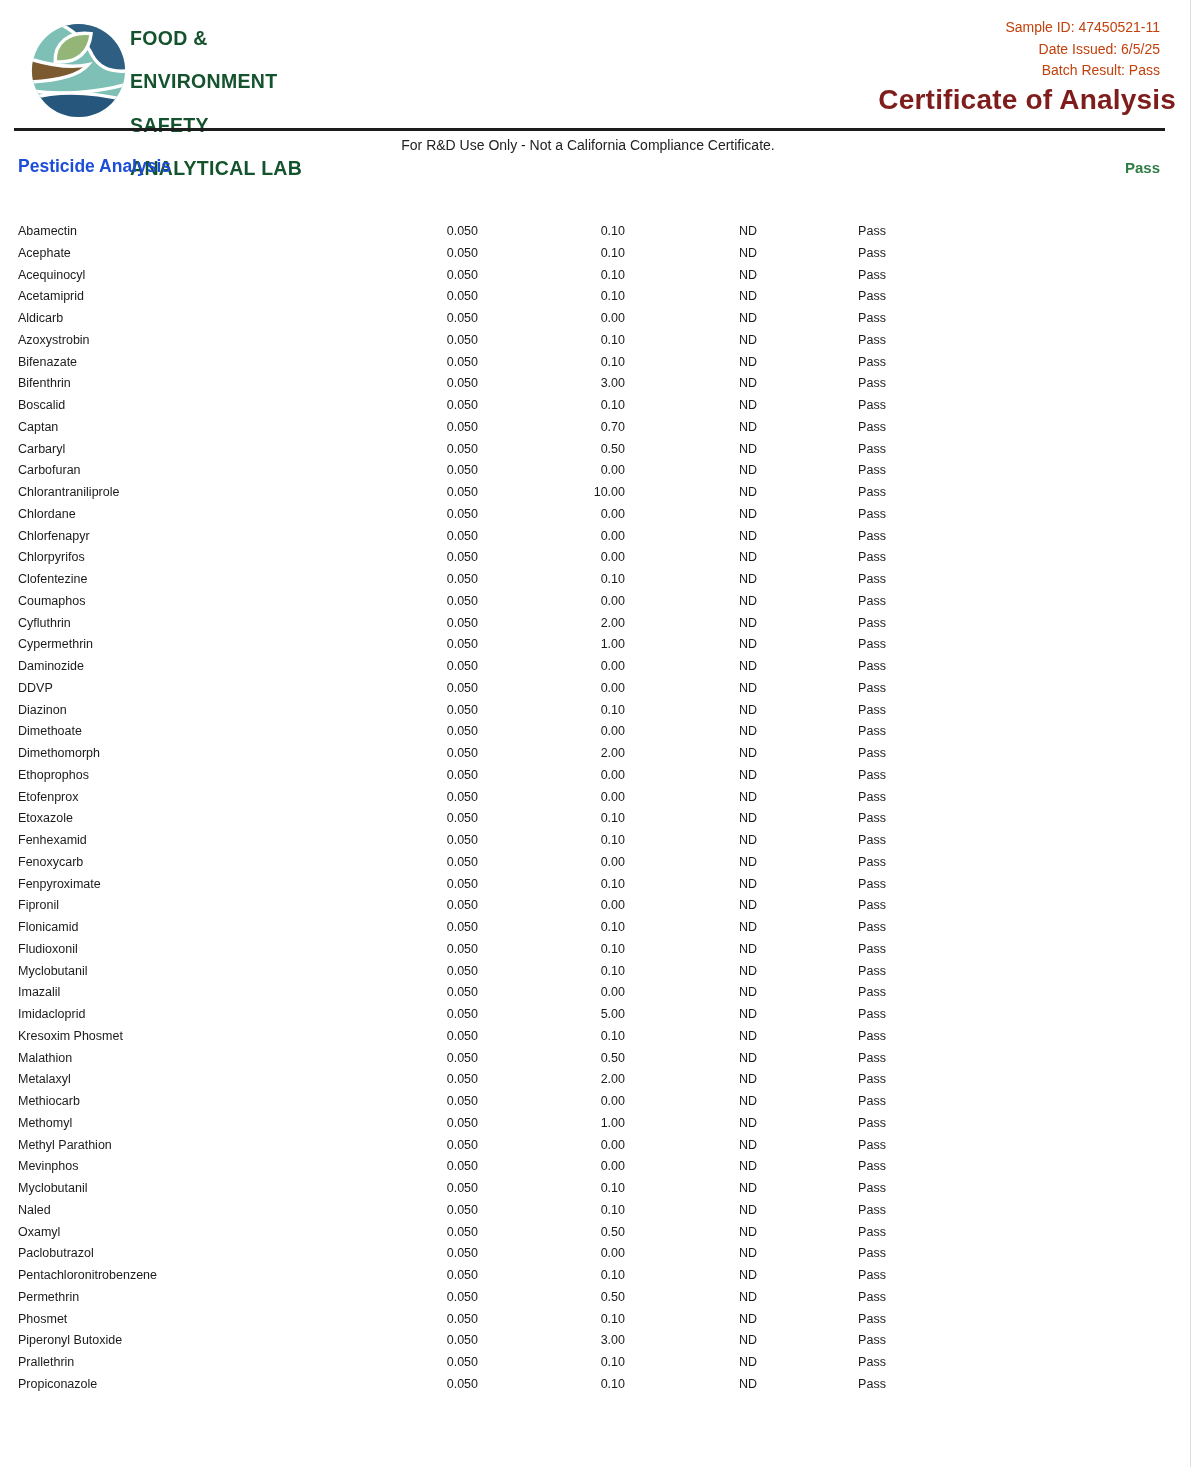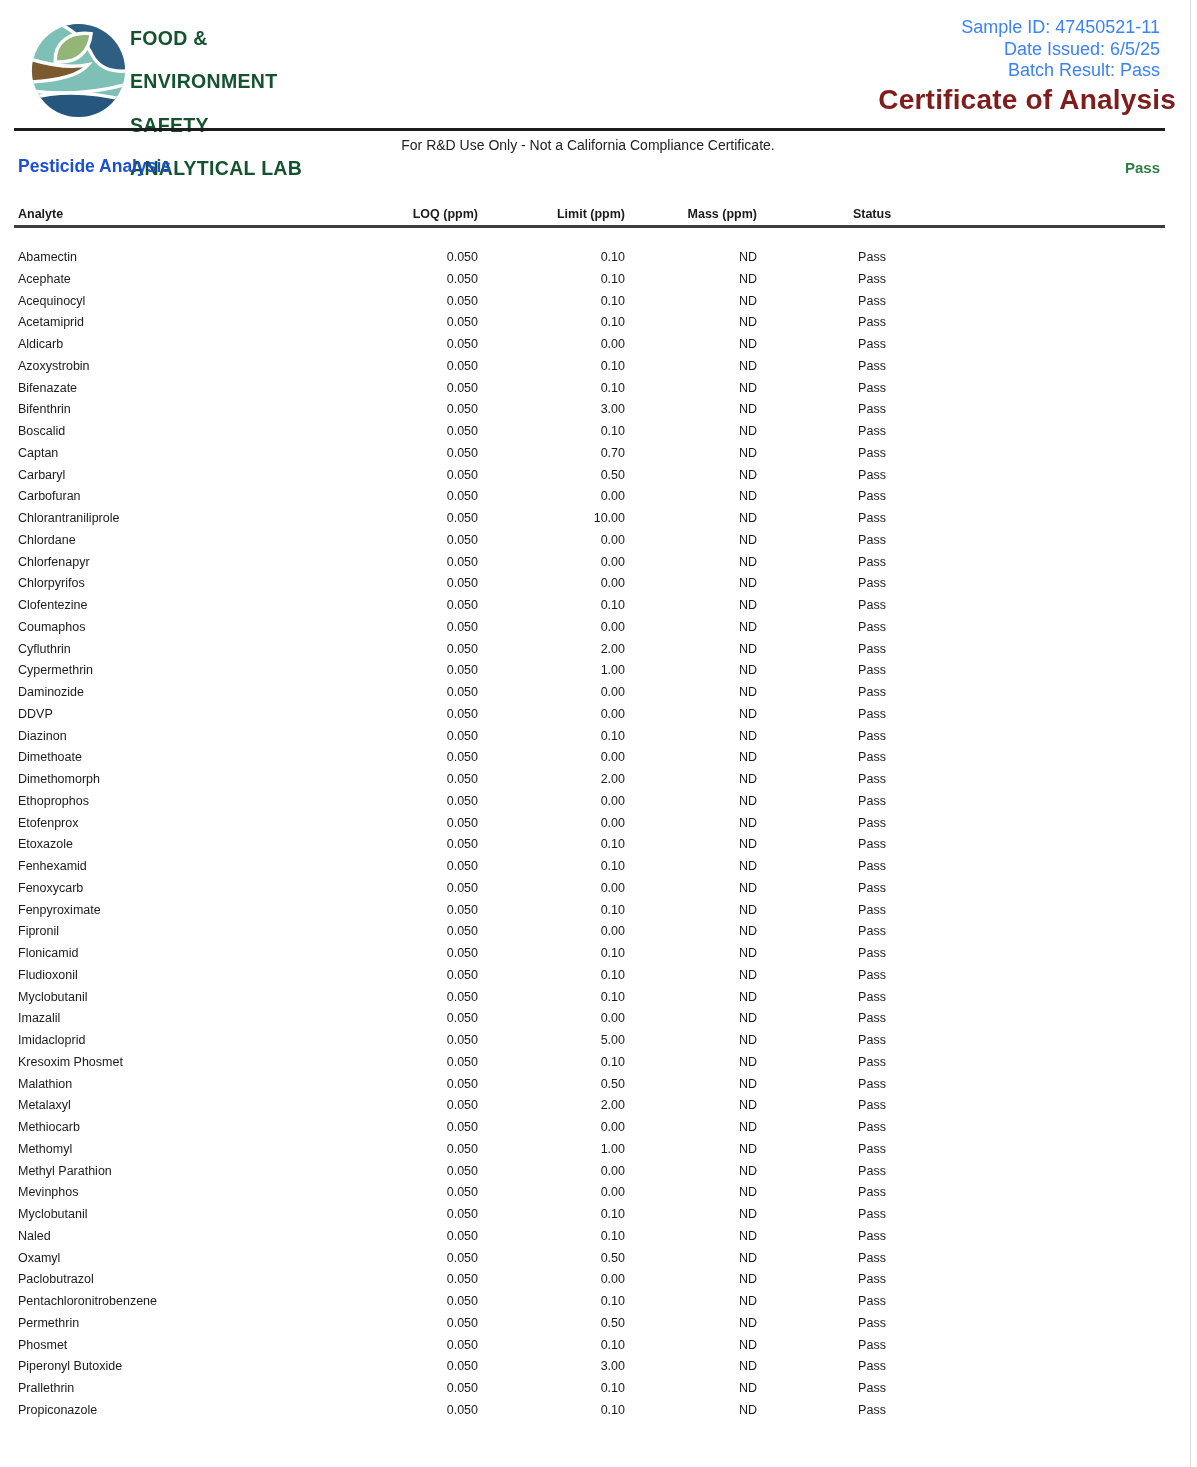--- a/index.html
+++ b/index.html
@@ -12,21 +12,21 @@
 
   
   .logo-mark { position:absolute; left:30px; top:22px; width:97px; height:97px; }
   .logo-text {
     position:absolute; left:130px; top:28px;
     font-size:19.5px; line-height:21.7px; font-weight:600;
     color:#14532d; letter-spacing:0.3px; white-space:pre;
   }
   .meta {
     position:absolute; top:17px; right:37px; text-align:right;
-    font-size:18px; line-height:21.5px; color:#3b82f6;
+    font-size:14px; line-height:21.5px; color:#c2410c;
   }
   .coa-title {
     position:absolute; top:84px; left:0; width:1176px; text-align:right;
     font-size:28px; font-weight:bold; letter-spacing:0.2px; color:#7f1d1d;
   }
   .rule { position:absolute; top:128px; left:14px; width:1151px; height:3px; background:#1c1c1c; }
   .subtitle {
     position:absolute; top:137px; left:0; width:1176px; text-align:center;
     font-size:14px; color:#222;
   }
@@ -83,27 +83,20 @@
 <div class="coa-title">Certificate of Analysis</div>
 
 <div class="rule"></div>
 
 <div class="subtitle">For R&amp;D Use Only - Not a California Compliance Certificate.</div>
 
 <div class="section-title">Pesticide Analysis</div>
 <div class="section-status">Pass</div>
 
 <div class="table">
-  <div class="thead">
-    <div class="td col-analyte">Analyte</div>
-    <div class="td col-loq">LOQ (ppm)</div>
-    <div class="td col-limit">Limit (ppm)</div>
-    <div class="td col-mass">Mass (ppm)</div>
-    <div class="td col-status">Status</div>
-  </div>
   <div class="tbody">
   <div class="tr">
     <div class="td col-analyte">Abamectin</div>
     <div class="td col-loq">0.050</div>
     <div class="td col-limit">0.10</div>
     <div class="td col-mass">ND</div>
     <div class="td col-status">Pass</div>
   </div>
 
   <div class="tr">

